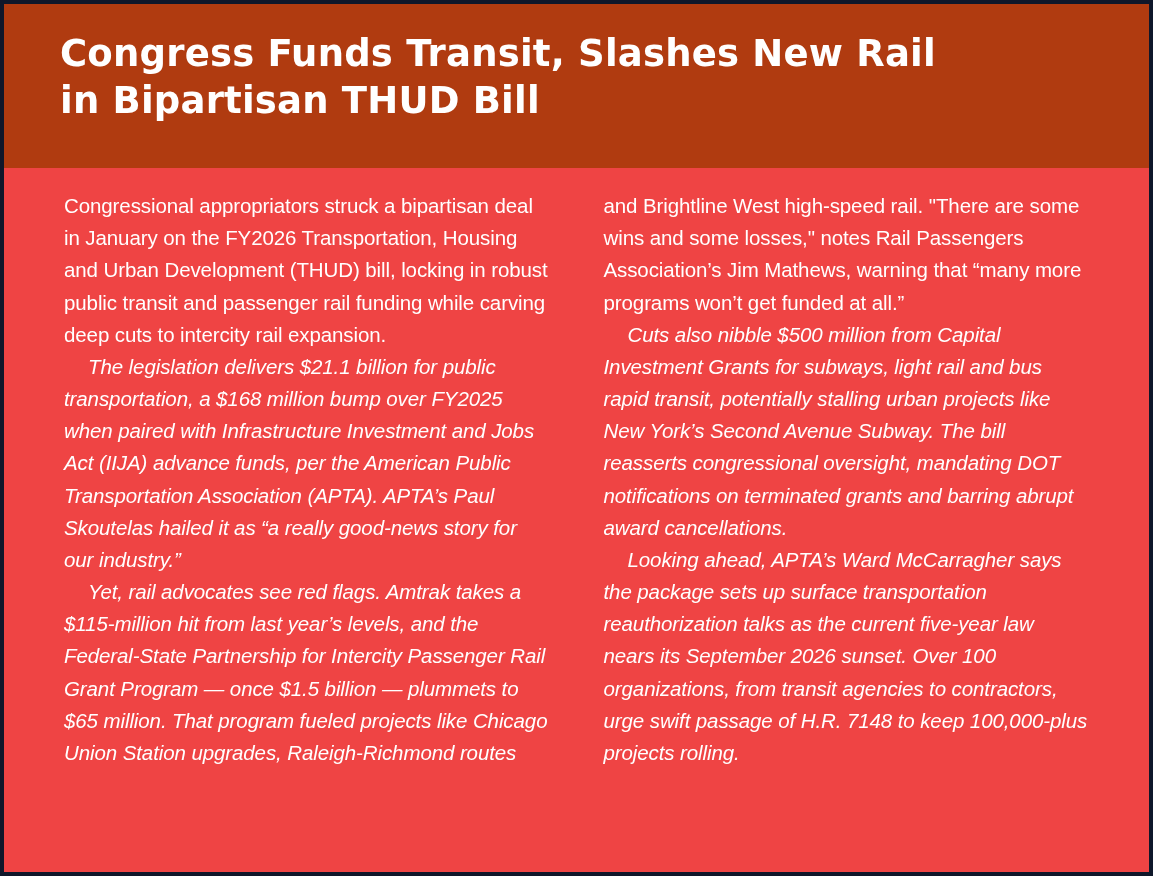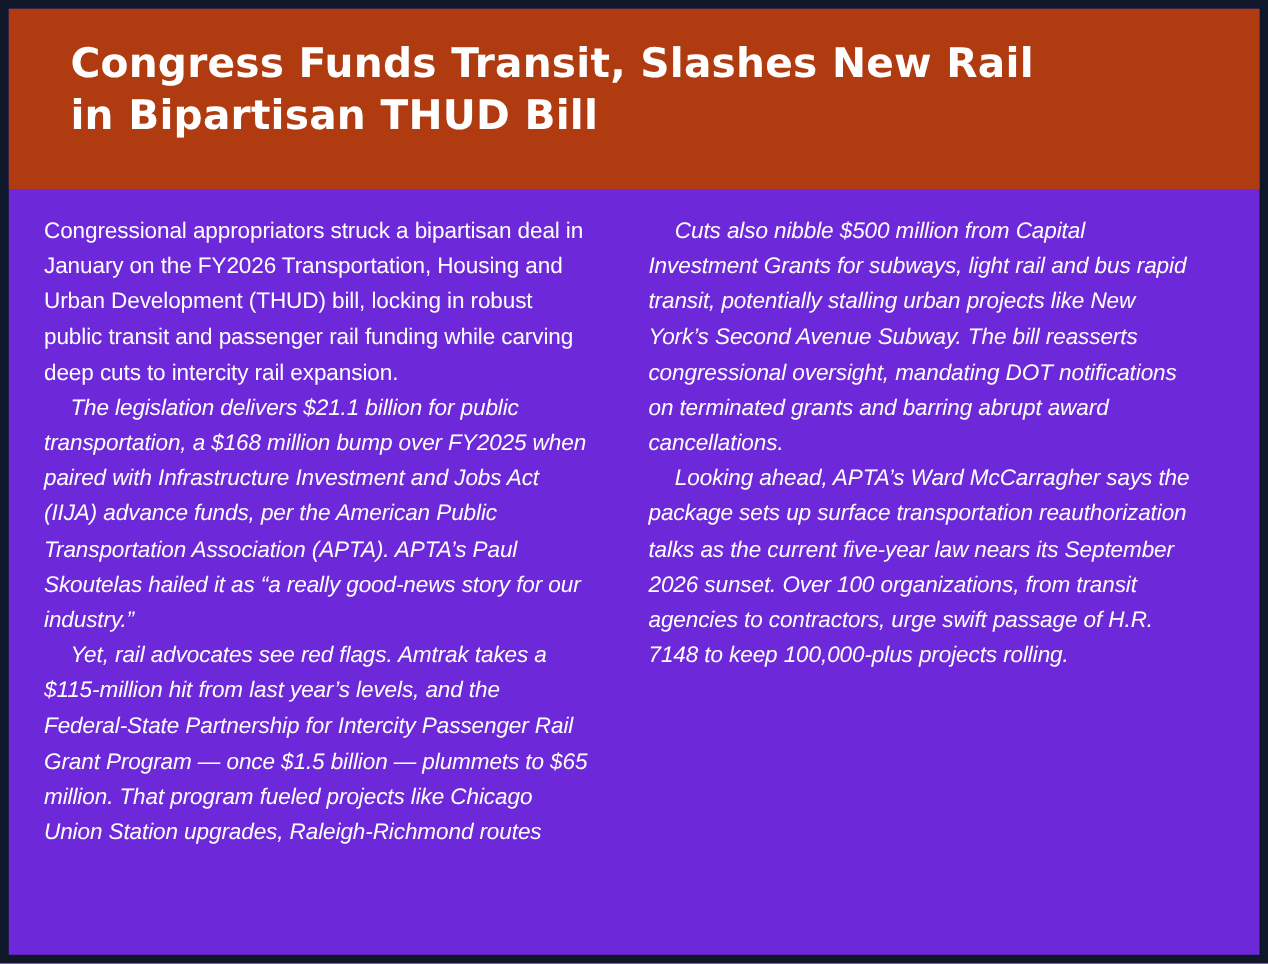--- a/index.html
+++ b/index.html
@@ -11,43 +11,43 @@
     height: 876px;
     background: #ffffff;
     font-family: "Liberation Sans", sans-serif;
     overflow: hidden;
   }
   .page {
     position: relative;
     width: 1153px;
     height: 876px;
     box-sizing: border-box;
-    background: #6d28d9;
-    border: 8px solid #0f172a;
+    background: #ef4444;
+    border: 4px solid #0f172a;
   }
   .header {
     background: #b03b10;
     padding: 26px 56px 30px 56px;
     box-sizing: border-box;
     height: 164px;
   }
   .headline {
     color: #ffffff;
     font-family: "DejaVu Sans", sans-serif;
     font-weight: bold;
     font-size: 37px;
     line-height: 1.28;
     letter-spacing: 0.2px;
     margin: 0;
     white-space: pre-line;
   }
   .body-area {
     display: flex;
     gap: 54px;
-    padding: 22px 60px 0 32px;
+    padding: 22px 60px 0 60px;
     box-sizing: border-box;
   }
   .column {
     flex: 1 1 0;
     min-width: 0;
   }
   .column p {
     margin: 0;
     color: #ffffff;
     font-family: "Liberation Sans", sans-serif;
@@ -73,19 +73,20 @@
 
   <div class="body-area">
 
     <div class="column">
       <p>Congressional appropriators struck a bipartisan deal in January on the FY2026 Transportation, Housing and Urban Development (THUD) bill, locking in robust public transit and passenger rail funding while carving deep cuts to intercity rail expansion.</p>
       <p class="indent">The legislation delivers $21.1 billion for public transportation, a $168 million bump over FY2025 when paired with Infrastructure Investment and Jobs Act (IIJA) advance funds, per the American Public Transportation Association (APTA). APTA’s Paul Skoutelas hailed it as “a really good-news story for our industry.”</p>
       <p class="indent">Yet, rail advocates see red flags. Amtrak takes a $115-million hit from last year’s levels, and the Federal-State Partnership for Intercity Passenger Rail Grant Program — once $1.5 billion — plummets to $65 million. That program fueled projects like Chicago Union Station upgrades, Raleigh-Richmond routes</p>
     </div>
 
     <div class="column">
+      <p>and Brightline West high-speed rail. "There are some wins and some losses," notes Rail Passengers Association’s Jim Mathews, warning that “many more programs won’t get funded at all.”</p>
       <p class="indent">Cuts also nibble $500 million from Capital Investment Grants for subways, light rail and bus rapid transit, potentially stalling urban projects like New York’s Second Avenue Subway. The bill reasserts congressional oversight, mandating DOT notifications on terminated grants and barring abrupt award cancellations.</p>
       <p class="indent">Looking ahead, APTA’s Ward McCarragher says the package sets up surface transportation reauthorization talks as the current five-year law nears its September 2026 sunset. Over 100 organizations, from transit agencies to contractors, urge swift passage of H.R. 7148 to keep 100,000-plus projects rolling.</p>
     </div>
 
   </div>
 
 </div>
 
 </body></html>

